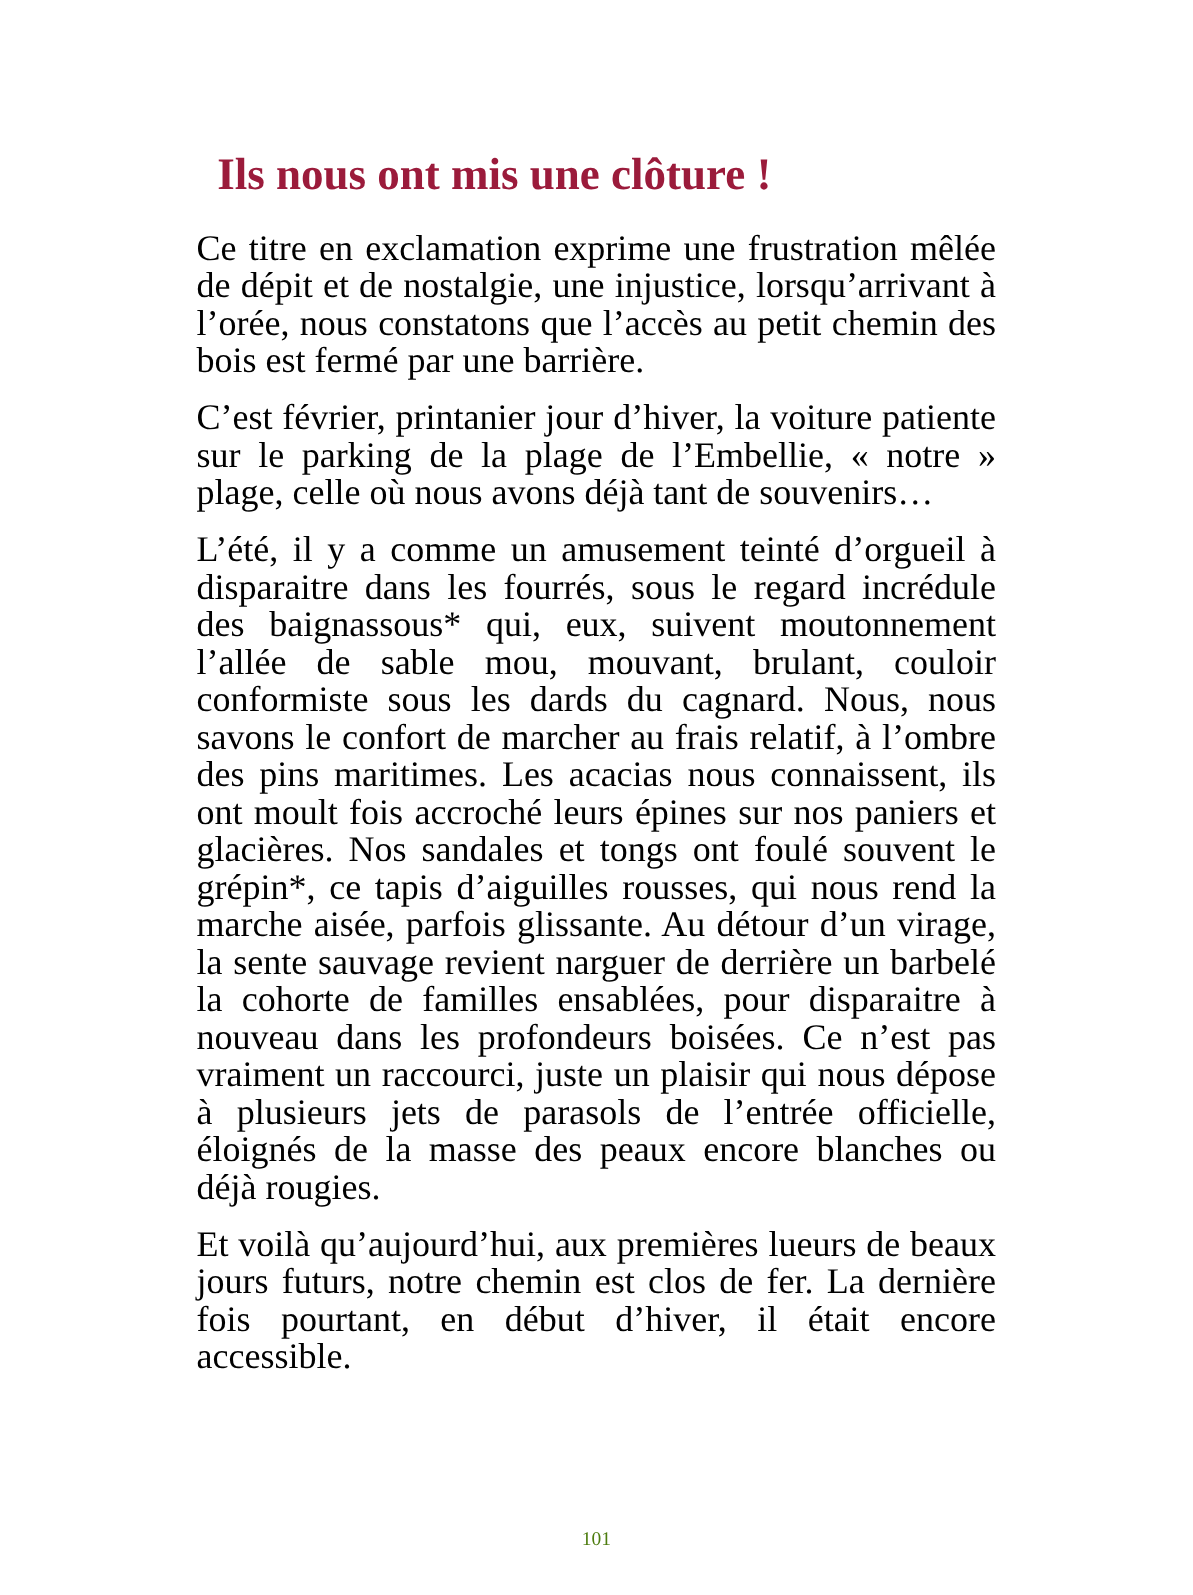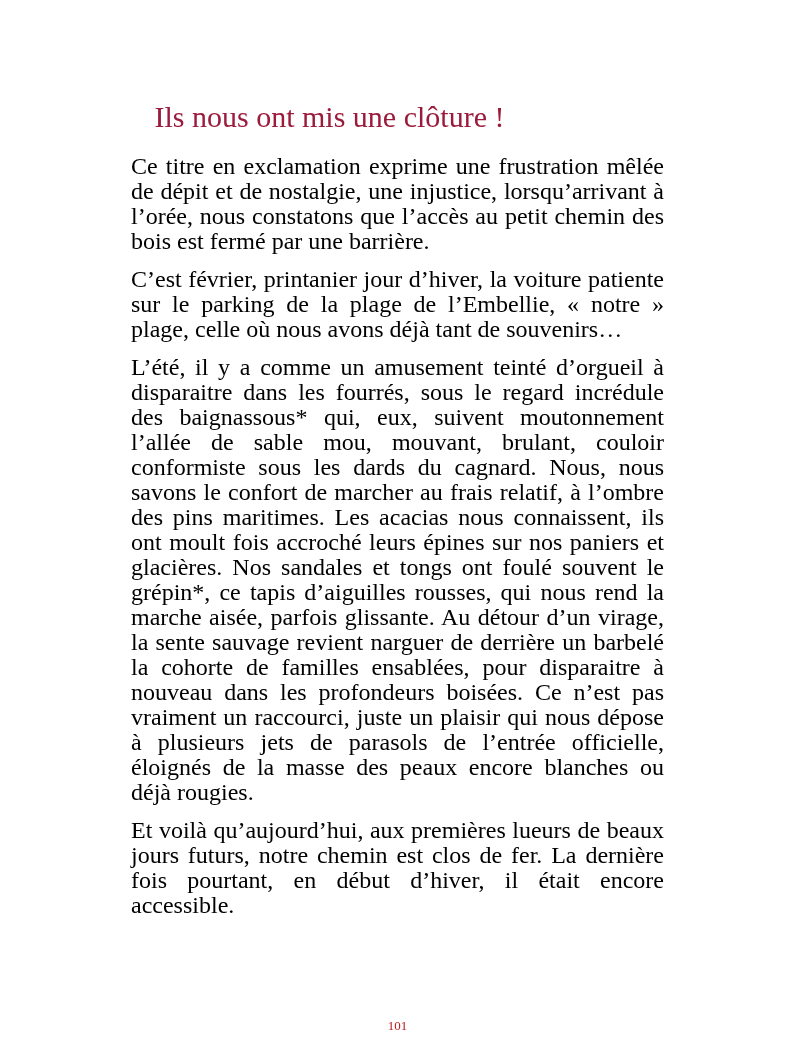--- a/index.html
+++ b/index.html
@@ -15,21 +15,21 @@
       font-family: "Liberation Serif", "DejaVu Serif", serif;
       color: #000000;
     }
     .page-title {
       position: absolute;
       top: 100px;
       left: 0;
       width: 659px;
       text-align: center;
       font-size: 30px;
-      font-weight: normal;
+      font-weight: bold;
       color: #9b1b3b;
       margin: 0;
       letter-spacing: 0px;
     }
     .body-text {
       position: absolute;
       top: 154px;
       left: 131px;
       width: 533px;
     }
@@ -43,21 +43,21 @@
     .body-text p.cut {
       text-align-last: justify;
     }
     .page-number {
       position: absolute;
       top: 1018px;
       left: 0;
       width: 795px;
       text-align: center;
       font-size: 13px;
-      color: #b91c1c;
+      color: #4d7c0f;
     }
   </style>
 </head>
 <body>
 
 <h1 class="page-title" style="color: rgb(155, 27, 59);">Ils nous ont mis une clôture !</h1>
 
 <div class="body-text">
   <p>Ce titre en exclamation exprime une frustration mêlée de dépit et de nostalgie, une injustice, lorsqu’arrivant à l’orée, nous constatons que l’accès au petit chemin des bois est fermé par une barrière.</p>
   <p>C’est février, printanier jour d’hiver, la voiture patiente sur le parking de la plage de l’Embellie, « notre » plage, celle où nous avons déjà tant de souvenirs…</p>

